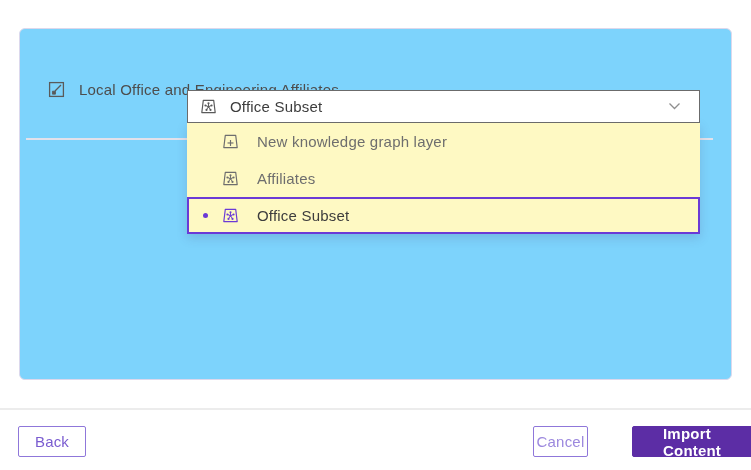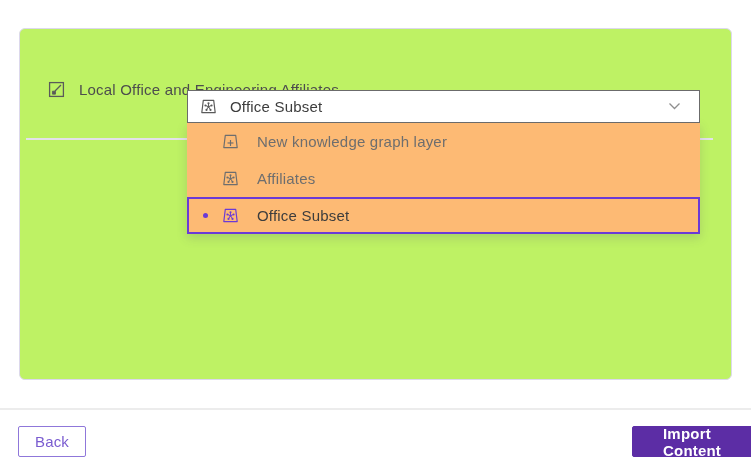--- a/index.html
+++ b/index.html
@@ -10,21 +10,21 @@
     overflow: hidden;
     position: relative;
   }
   .stage { position: absolute; inset: 0; width: 751px; height: 470px; }
 
   
   .panel {
     position: absolute;
     left: 19px; top: 28px;
     width: 713px; height: 352px;
-    background: #bef264;
+    background: #7dd3fc;
     border: 1px solid #dcd8ec;
     border-radius: 6px;
   }
   .layer-row {
     position: absolute;
     left: 28px; top: 44px;
     display: flex; align-items: center;
     height: 32px;
   }
   .layer-row .icon16 { margin-right: 14px; display: inline-flex; }
@@ -70,21 +70,21 @@
     width: 513px;
     background: #ffffff;
     box-shadow: 0 4px 10px rgba(70,60,110,0.18);
     z-index: 4;
   }
   .dd-item {
     position: relative;
     height: 37px;
     display: flex; align-items: center;
     padding-left: 35px;
-    background: #fdba74;
+    background: #fef9c3;
     cursor: default;
   }
   .dd-item .icon16 { margin-right: 18px; display: inline-flex; }
   .dd-item .dd-label { font-size: 15px; color: #6e6e6e; letter-spacing: .2px; }
   .dd-item.selected {
     border: 2px solid #6b3ad6;
     padding-left: 33px;
   }
   .dd-item.selected .dd-label { color: #3d3d3d; }
   .sel-dot {
@@ -232,15 +232,16 @@
             <circle cx="8" cy="8.2" r="1" fill="#6b3ad6"></circle>
         </svg>
       </span>
       <span class="dd-label">Office Subset</span>
     </div>
   </div>
 
   <div class="footer-divider"></div>
 
   <div class="btn btn-outline btn-back">Back</div>
+  <div class="btn btn-outline btn-cancel">Cancel</div>
   <div class="btn btn-primary">Import Content</div>
 
 </div>
 
 </body></html>

